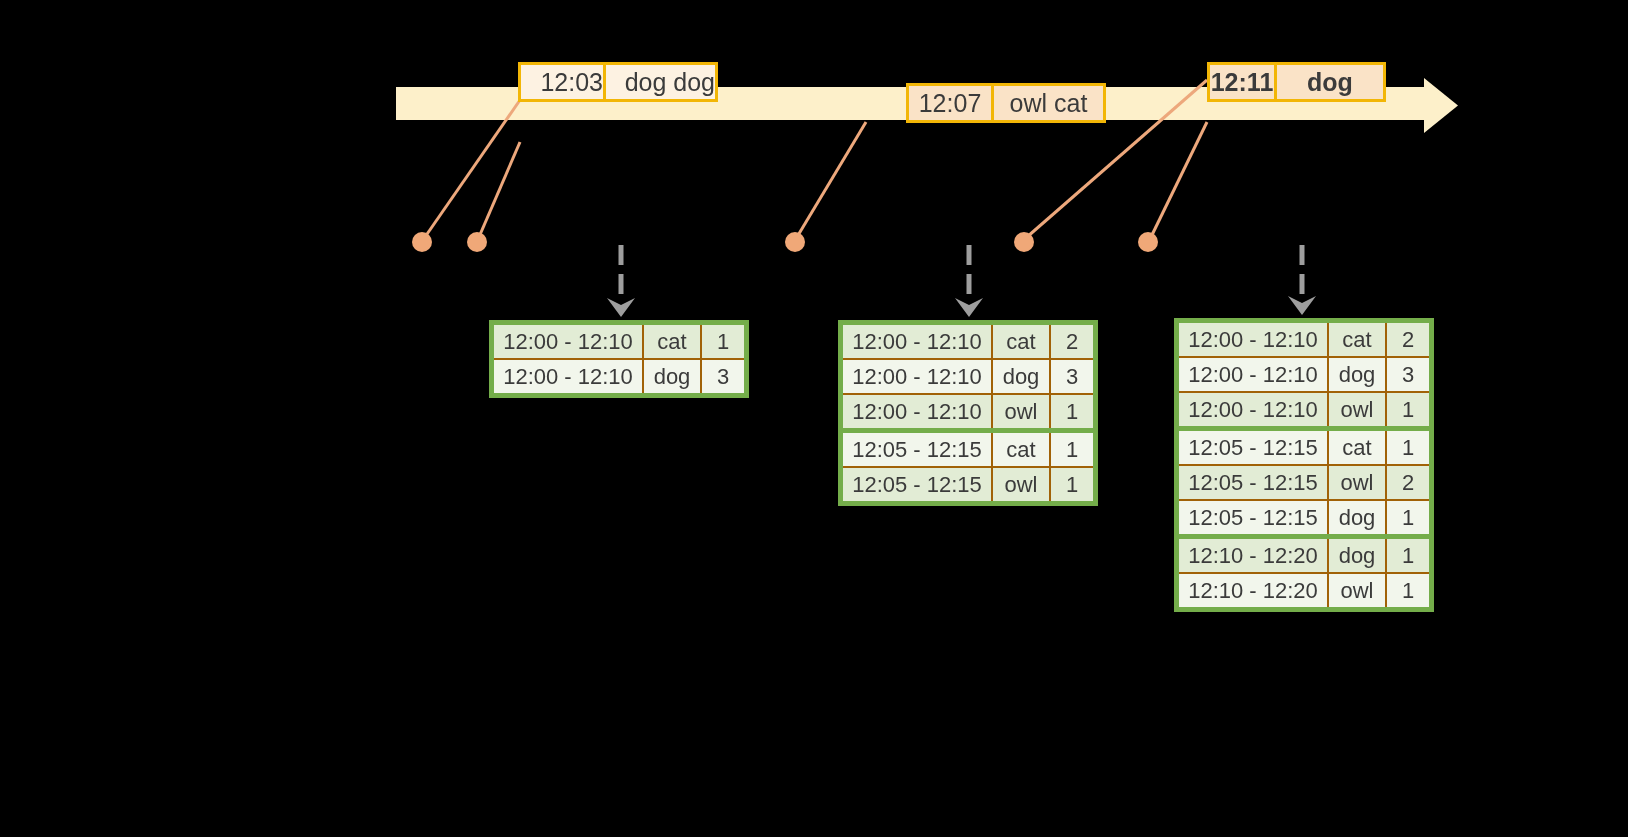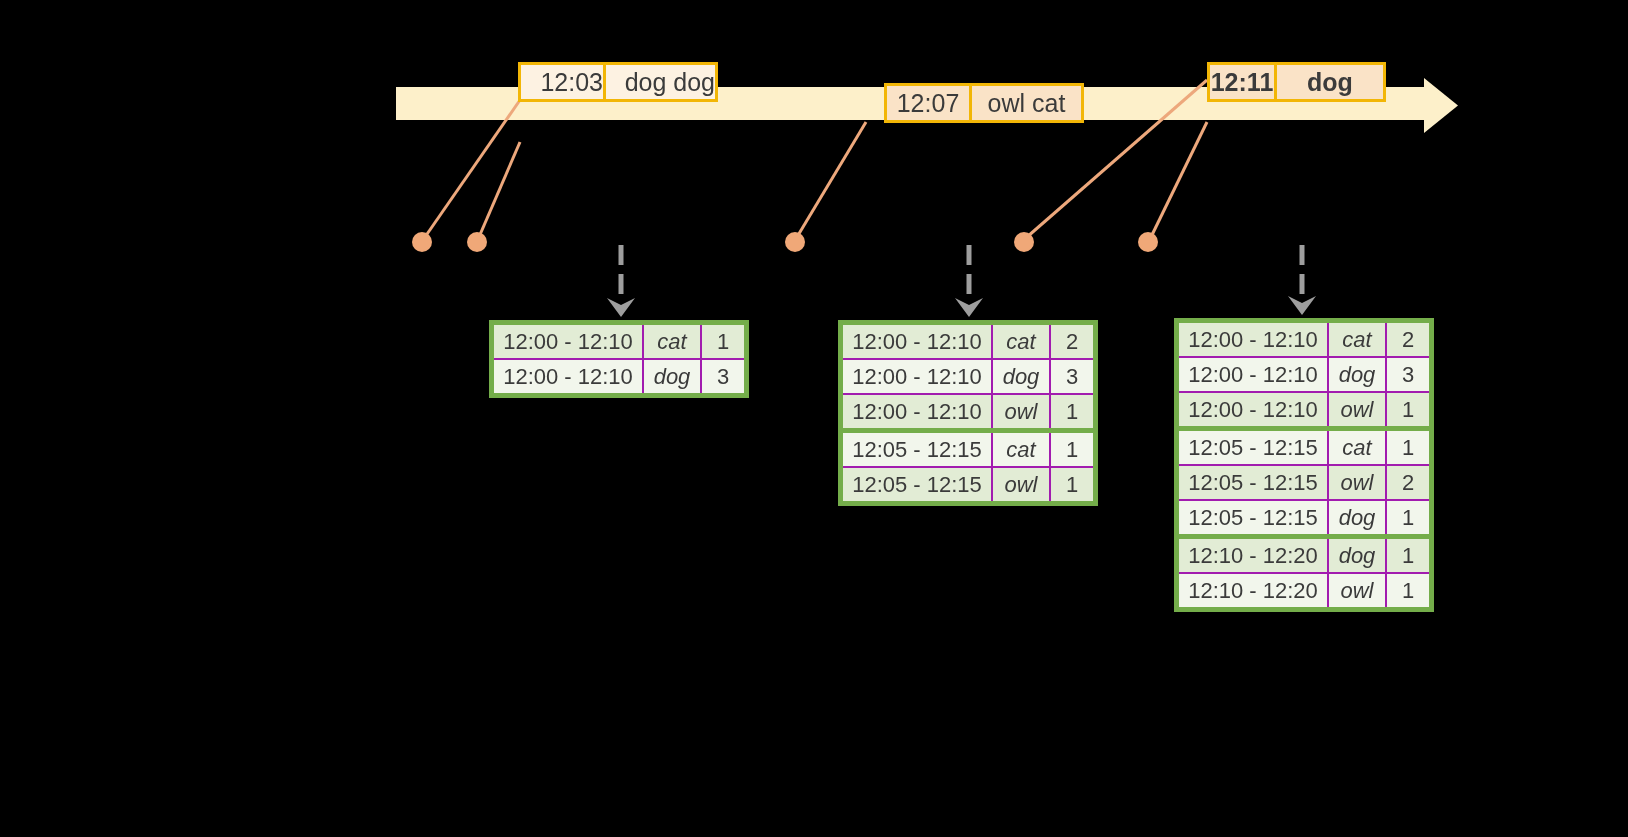--- a/index.html
+++ b/index.html
@@ -36,29 +36,29 @@
   tr.ev-even td{background:#fdf2e2;text-align:right;}
 
   
   table.result-table{
     position:absolute;
     border-collapse:collapse;
     border:5px solid #74ad4a;
     background:#74ad4a;
   }
   table.result-table td{
-    border:2px solid #a21caf;
+    border:2px solid #a16207;
     text-align:center;
     vertical-align:middle;
     font-size:22px;
     color:#3b3b3b;
     padding:0;
   }
   table.result-table td.c-window{width:148px;height:33px;}
-  table.result-table td.c-word{width:56px;font-style:italic;}
+  table.result-table td.c-word{width:56px;}
   table.result-table td.c-count{width:42px;}
   tr.rt-odd td{background:#e2ecd5;}
   tr.rt-even td{background:#f2f6ec;}
   tr.group-start td{border-top:5px solid #74ad4a;}
 </style>
 </head>
 <body>
 
 <div id="canvas">
 
@@ -95,21 +95,21 @@
 
   <table class="event-table" id="event-table-1" style="left:518px;top:62px;">
     <tbody>
       <tr class="ev-even">
         <td class="c-time">12:03</td>
         <td class="c-words">dog dog</td>
       </tr>
     </tbody>
   </table>
 
-  <table class="event-table" id="event-table-2" style="left:884px;top:83px;padding-left:28px;">
+  <table class="event-table" id="event-table-2" style="left:906px;top:83px;padding-left:28px;">
     <tbody>
       <tr class="ev-odd">
         <td class="c-time">12:07</td>
         <td class="c-words">owl cat</td>
       </tr>
     </tbody>
   </table>
 
   <table class="event-table" id="event-table-3" style="left:1207px;top:62px;font-weight:bold;">
     <tbody>

